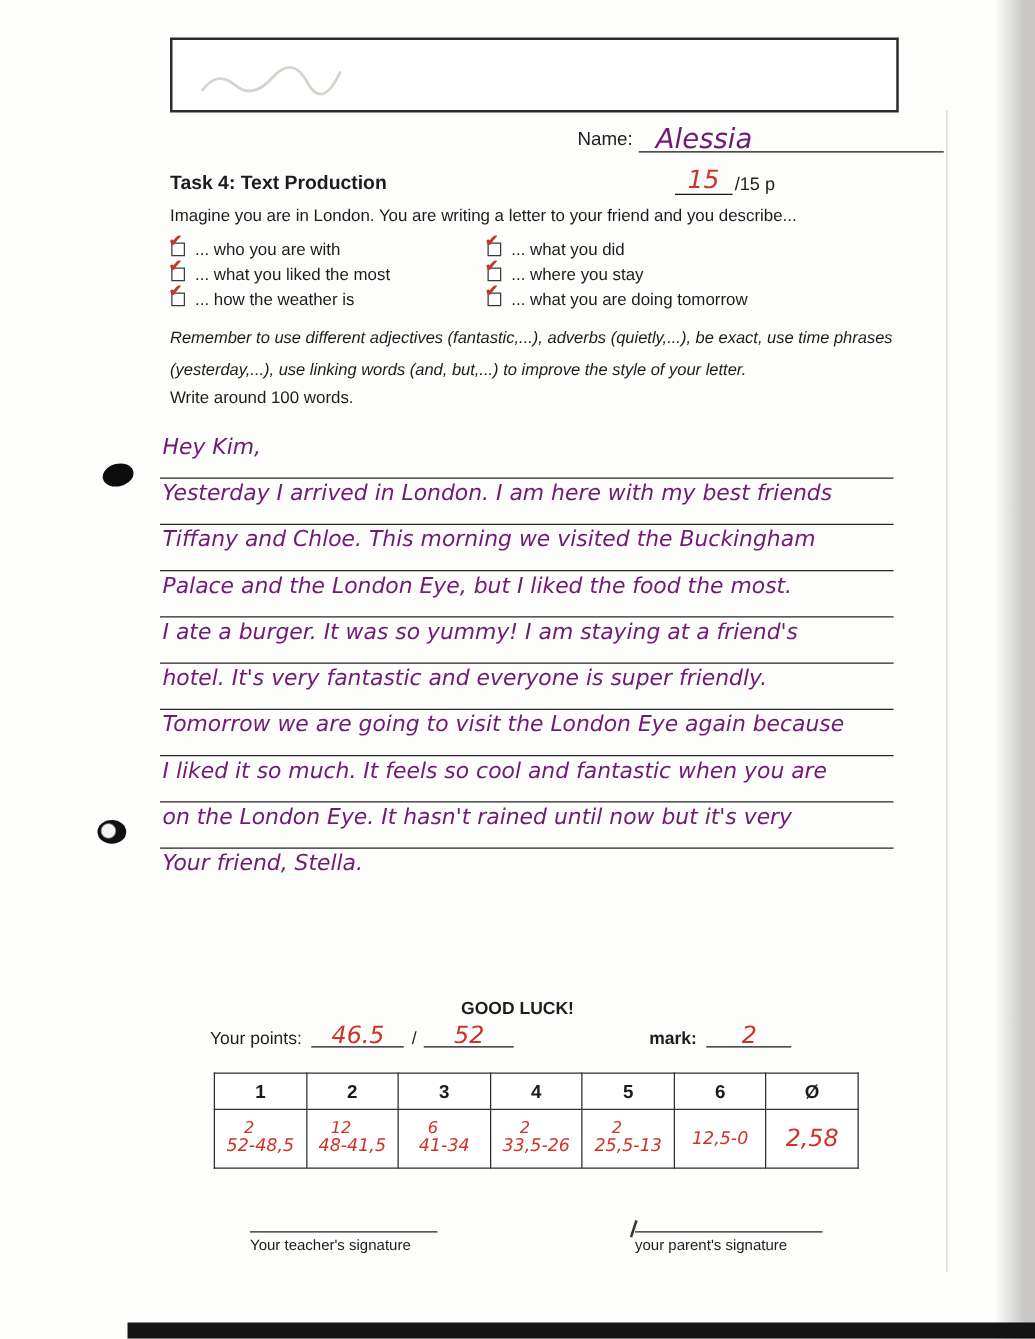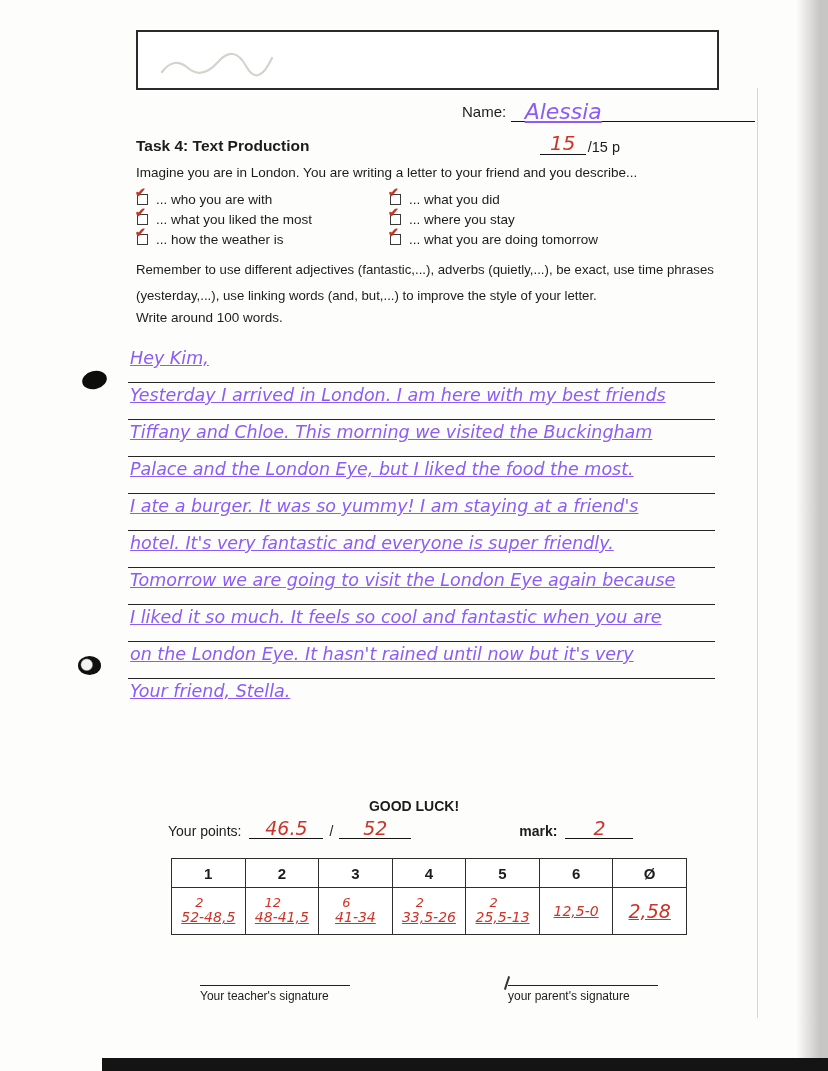--- a/index.html
+++ b/index.html
@@ -7,21 +7,21 @@
   body {
     position:relative;
     width:828px; height:1071px;
     background:#fdfdfc;
     font-family:"Liberation Sans", sans-serif;
     color:#1c1c1c;
     overflow:hidden;
   }
   .print { color:#1c1c1c; }
   .hw { font-family:"DejaVu Sans", sans-serif; font-style:italic; }
-  .blue { color:#8b5cf6;text-decoration:underline; }
+  .blue { color:#701a75; }
   .red  { color:#cf3328; }
   .uline { display:inline-block; border-bottom:1.6px solid #141414; }
 
   
   .scan-right { position:absolute; top:0; right:0; width:32px; height:100%;
     background:linear-gradient(to right, rgba(199,198,196,0) 0%, #c7c6c4 75%); }
   .scan-bottom { position:absolute; left:102px; right:0; bottom:0; height:13px; background:#141414; }
   .paper-edge { position:absolute; left:757px; top:88px; width:1px; height:930px; background:rgba(140,140,140,.35); }
   .hole1 { position:absolute; left:82px; top:371px; width:25px; height:18px;
     background:#0d0d0d; border-radius:50%; transform:rotate(-14deg); }
@@ -51,21 +51,21 @@
 
   
   .intro { position:absolute; left:136px; top:165px; font-size:13.5px; }
   .checklist { position:absolute; left:137px; top:192px; width:565px;
     display:grid; grid-template-columns:253px 1fr; row-gap:5px; }
   .check-row { display:flex; align-items:center; gap:8px; font-size:13.5px; }
   .cbx { width:11px; height:11px; border:1.7px solid #3a3a3a; position:relative; flex:none; background:#fff; }
   .tick { position:absolute; left:-3px; top:-10px; color:#c0392b; font-size:13px; font-weight:bold; }
 
   .reminder { position:absolute; left:136px; top:257px; width:588px;
-    font-size:13.2px; line-height:26px; }
+    font-size:13.2px; font-style:italic; line-height:26px; }
   .write-100 { position:absolute; left:136px; top:310px; font-size:13.5px; }
 
   
   .letter { position:absolute; left:128px; top:346px; width:587px; overflow:hidden; }
   .rule { height:37px; border-bottom:1.6px solid #262626; position:relative;
     display:flex; align-items:flex-start; justify-content:space-between; padding:0 2px; }
   .rule.noline { border-bottom:none; height:36px; justify-content:flex-start; }
   .hw-line { font-size:17.5px; line-height:20px; white-space:nowrap; transform:translateY(2px); }
   .wc { padding-right:48px; font-size:17.5px; transform:translateY(2px); }
 
@@ -81,21 +81,21 @@
   .mark-line { width:68px; text-align:center; margin-left:8px; }
   .pts-val { font-size:19px; line-height:17px; display:inline-block; }
 
   
   .grade-table { position:absolute; left:171px; top:858px; width:516px;
     border-collapse:collapse; table-layout:fixed; }
   .grade-table th { border:1.7px solid #2e2e2e; height:29px; font-size:15px;
     font-weight:bold; text-align:center; background:#fff; }
   .grade-table td { border:1.7px solid #2e2e2e; height:47px; text-align:center; vertical-align:middle; background:#fff; }
   .cell-top { font-size:13px; line-height:13px; transform:translateX(-9px); }
-  .cell-bottom { font-size:14px; line-height:17px;text-decoration:underline; }
+  .cell-bottom { font-size:14px; line-height:17px; }
   .cell-avg { font-size:19px; }
 
   
   .sig { position:absolute; top:985px; border-top:1.6px solid #222; padding-top:3px;
     font-size:12px; width:150px; }
   .sig-teacher { left:200px; }
   .sig-parent { left:508px; }
   .sig-stroke { position:absolute; left:506px; top:976px; width:2px; height:14px;
     background:#333; transform:rotate(18deg); }
 </style>

